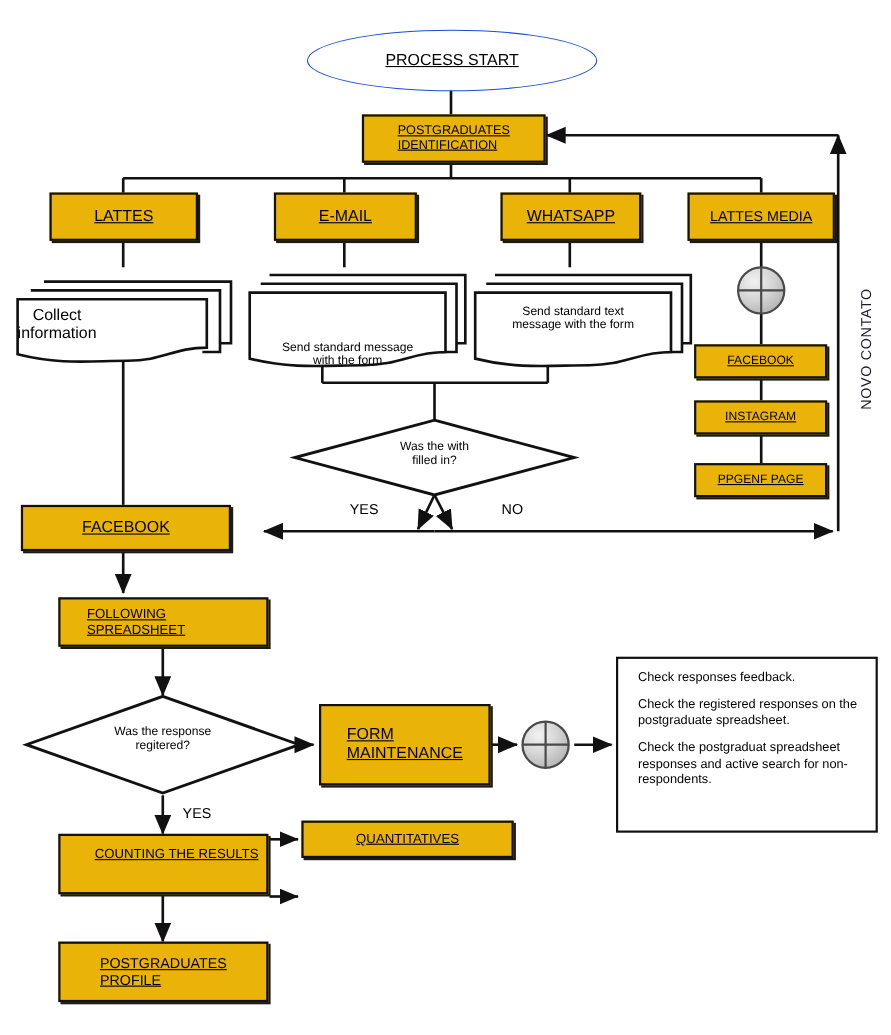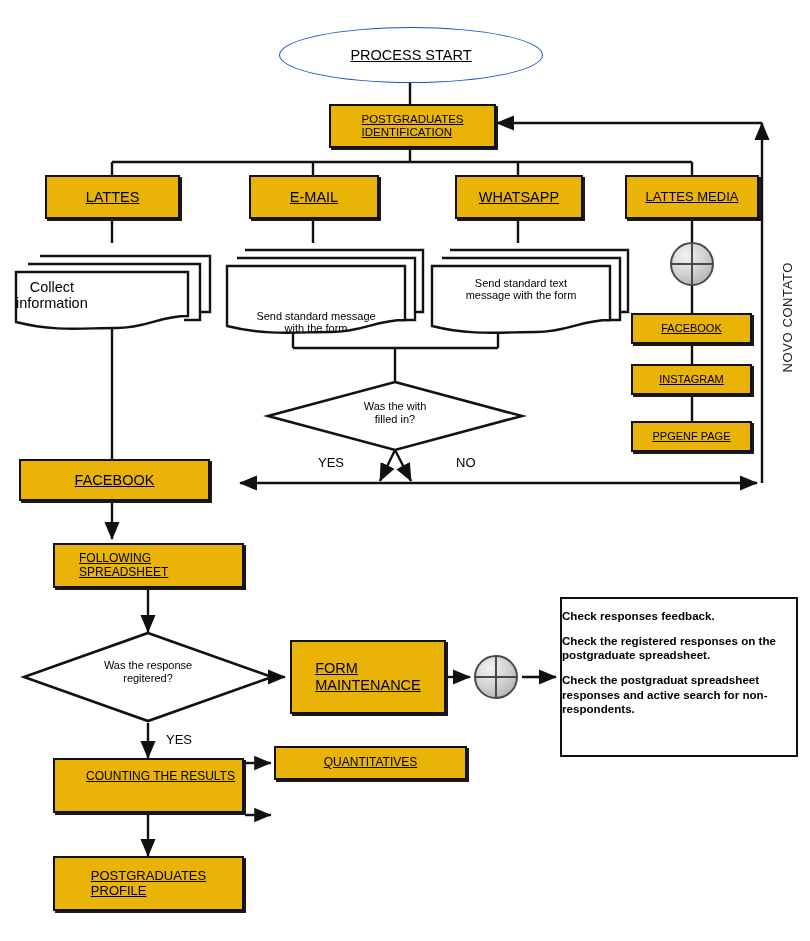--- a/index.html
+++ b/index.html
@@ -71,22 +71,21 @@
   .docstack {
     position: absolute;
     z-index: 5;
   }
   .docstack svg { display: block; overflow: visible; }
   .textbox {
     position: absolute;
     background: #ffffff;
     border: 2.5px solid #111111;
     z-index: 5;
-    padding: 10px 8px 8px 0;
-    font-weight: bold;
+    padding: 10px 8px 8px 18px;
   }
   .textbox p {
     margin: 0 0 11px 0;
     line-height: 1.22;
   }
   .textbox p:last-child { margin-bottom: 0; }
   .diamond {
     position: absolute;
     z-index: 5;
   }

